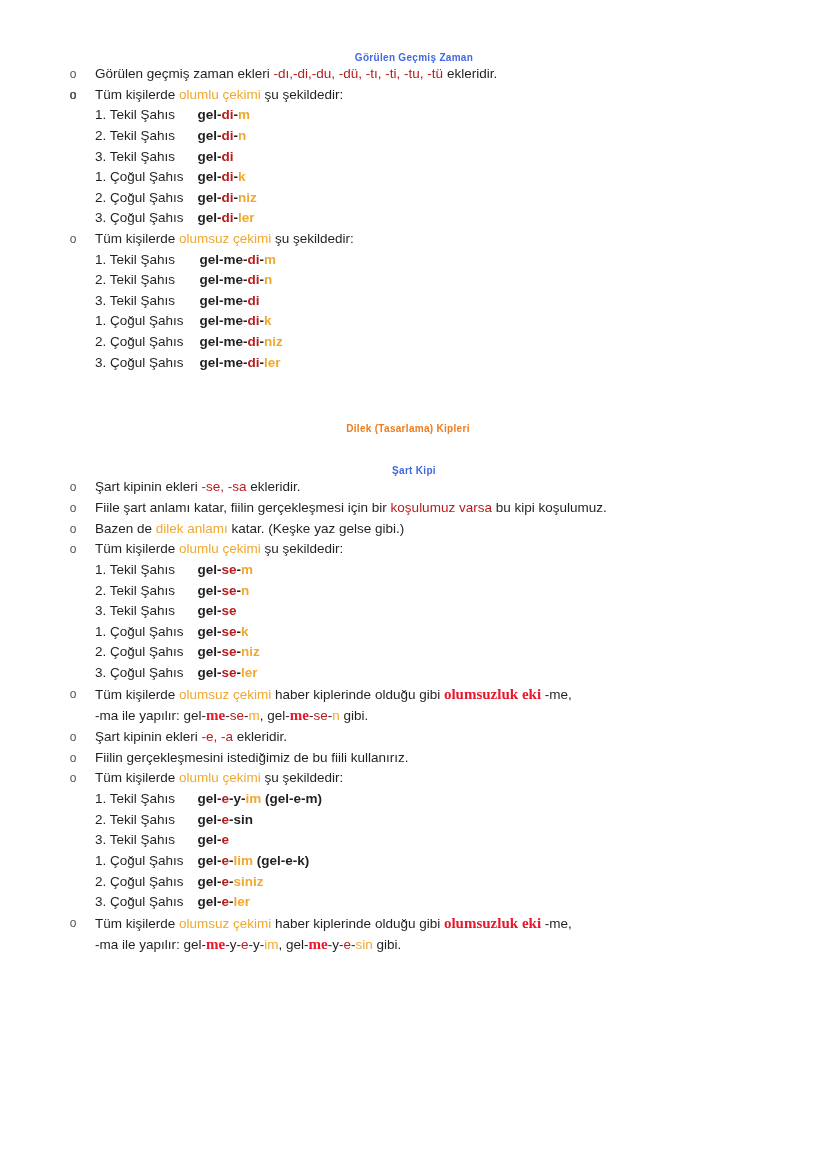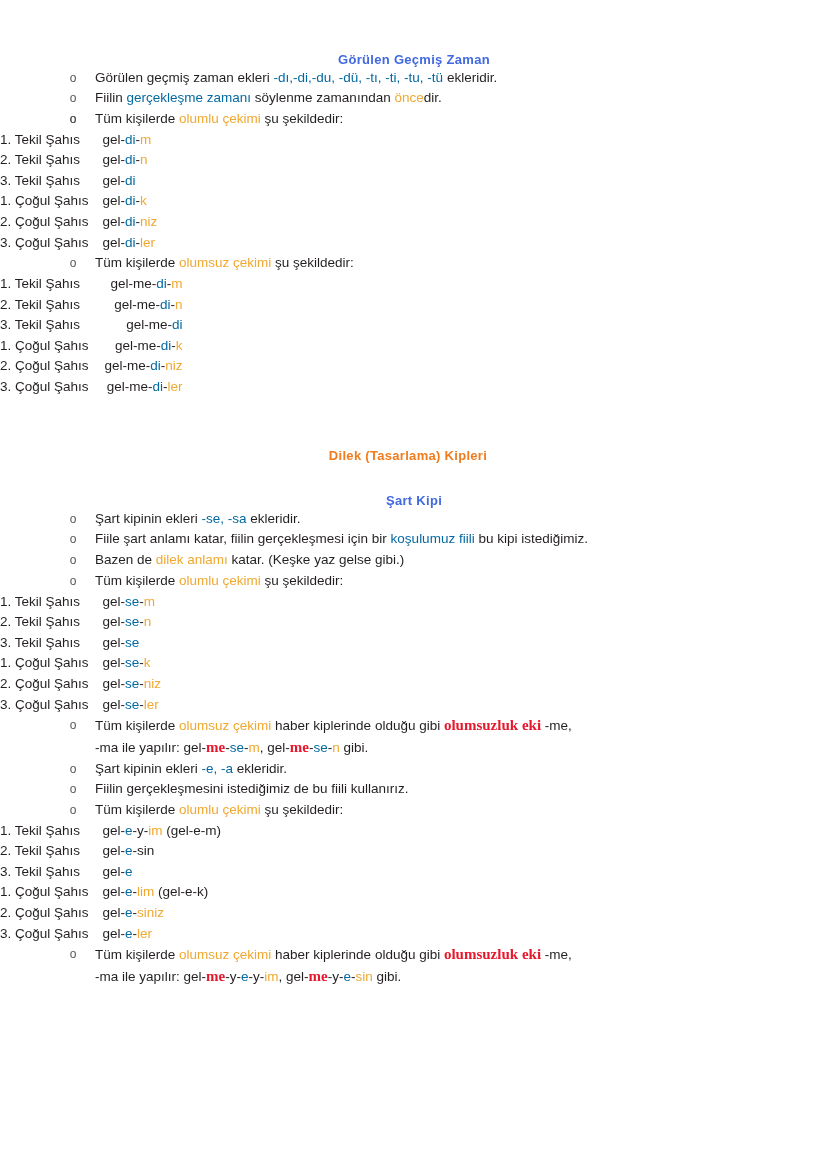--- a/index.html
+++ b/index.html
@@ -21,21 +21,21 @@
     height: 1171px;
     box-sizing: border-box;
     padding: 0;
     overflow: hidden;
   }
 
   
   .heading {
     text-align: center;
     font-weight: bold;
-    font-size: 13px;
+    font-size: 10px;
     letter-spacing: 0.3px;
     line-height: 1.2;
   }
   .heading.blue  { color: #4169E1; }
   .heading.orange{ color: #F07C1E; }
 
   .h-gorulen { margin: 52px 0 0 0; }
   .h-dilek   { margin: 50px 12px 0 0; }
   .h-sart    { margin: 30px 0 0 0; }
   .h-istek   { margin: 42px 0 0 0; }
@@ -76,30 +76,32 @@
     padding: 0;
     font-size: 13.5px;
     line-height: 20.6px;
   }
   table.conj td {
     padding: 0;
     white-space: nowrap;
     vertical-align: top;
   }
   table.conj td.person {
+    padding-left: 95px;
     padding-right: 0;
   }
   table.conj td.form {
     padding-left: 14px;
-  }
-  table.conj.wide td.form { padding-left: 16px; text-align: right; }
+    font-weight: bold;
+  }
+  table.conj.wide td.form { padding-left: 16px; }
 
   
   .t-black  { color: #231f20; }
-  .t-blue   { color: #0369a1; }
+  .t-blue   { color: #b91c1c; }
   .t-orange { color: #F0A830; }
   .t-red    {
     color: #E8172B;
     font-family: "Liberation Serif", "DejaVu Serif", serif;
     font-weight: bold;
     font-size: 15px;
   }
 </style>
 </head>
 <body>
@@ -107,21 +109,20 @@
 <div class="page" id="page-root">
     <section>
       <div class="heading blue h-gorulen">Görülen Geçmiş Zaman</div>
       <ul class="bullets">
         <li class="li-block">
           <span class="marker">o</span>
           <span class="cont"><span class="t-black">Görülen geçmiş zaman ekleri </span><span class="t-blue">-dı,-di,-du, -dü, -tı, -ti, -tu, -tü</span><span class="t-black"> ekleridir.</span></span>
         </li>
         <li class="li-gap">
           <span class="marker">o</span>
-          <span class="cont"><span class="t-black">Fiilin </span><span class="t-blue">gerçekleşme zamanı</span><span class="t-black"> söylenme zamanından </span><span class="t-orange">önce</span><span class="t-black">dir.</span></span>
         </li>
         <li class="li-gap">
           <span class="marker">o</span>
         </li>
         <li class="li-gap">
           <span class="marker">o</span>
           <span class="cont"><span class="t-black">Tüm kişilerde </span><span class="t-orange">olumlu çekimi</span><span class="t-black"> şu şekildedir:</span></span>
         </li>
       </ul>
       <table class="conj">
@@ -192,21 +193,21 @@
     </section>
     <section>
       <div class="heading blue h-sart">Şart Kipi</div>
       <ul class="bullets">
         <li class="li-block">
           <span class="marker">o</span>
           <span class="cont"><span class="t-black">Şart kipinin ekleri </span><span class="t-blue">-se, -sa</span><span class="t-black"> ekleridir.</span></span>
         </li>
         <li class="li-gap">
           <span class="marker">o</span>
-          <span class="cont"><span class="t-black">Fiile şart anlamı katar, fiilin gerçekleşmesi için bir </span><span class="t-blue">koşulumuz fiili</span><span class="t-black"> bu kipi istediğimiz.</span></span>
+          <span class="cont"><span class="t-black">Fiile şart anlamı katar, fiilin gerçekleşmesi için bir </span><span class="t-blue">koşulumuz varsa</span><span class="t-black"> bu kipi koşulumuz.</span></span>
         </li>
         <li class="li-gap">
           <span class="marker">o</span>
           <span class="cont"><span class="t-black">Bazen de </span><span class="t-orange">dilek anlamı</span><span class="t-black"> katar. (Keşke yaz gelse gibi.)</span></span>
         </li>
         <li class="li-gap">
           <span class="marker">o</span>
           <span class="cont"><span class="t-black">Tüm kişilerde </span><span class="t-orange">olumlu çekimi</span><span class="t-black"> şu şekildedir:</span></span>
         </li>
       </ul>

